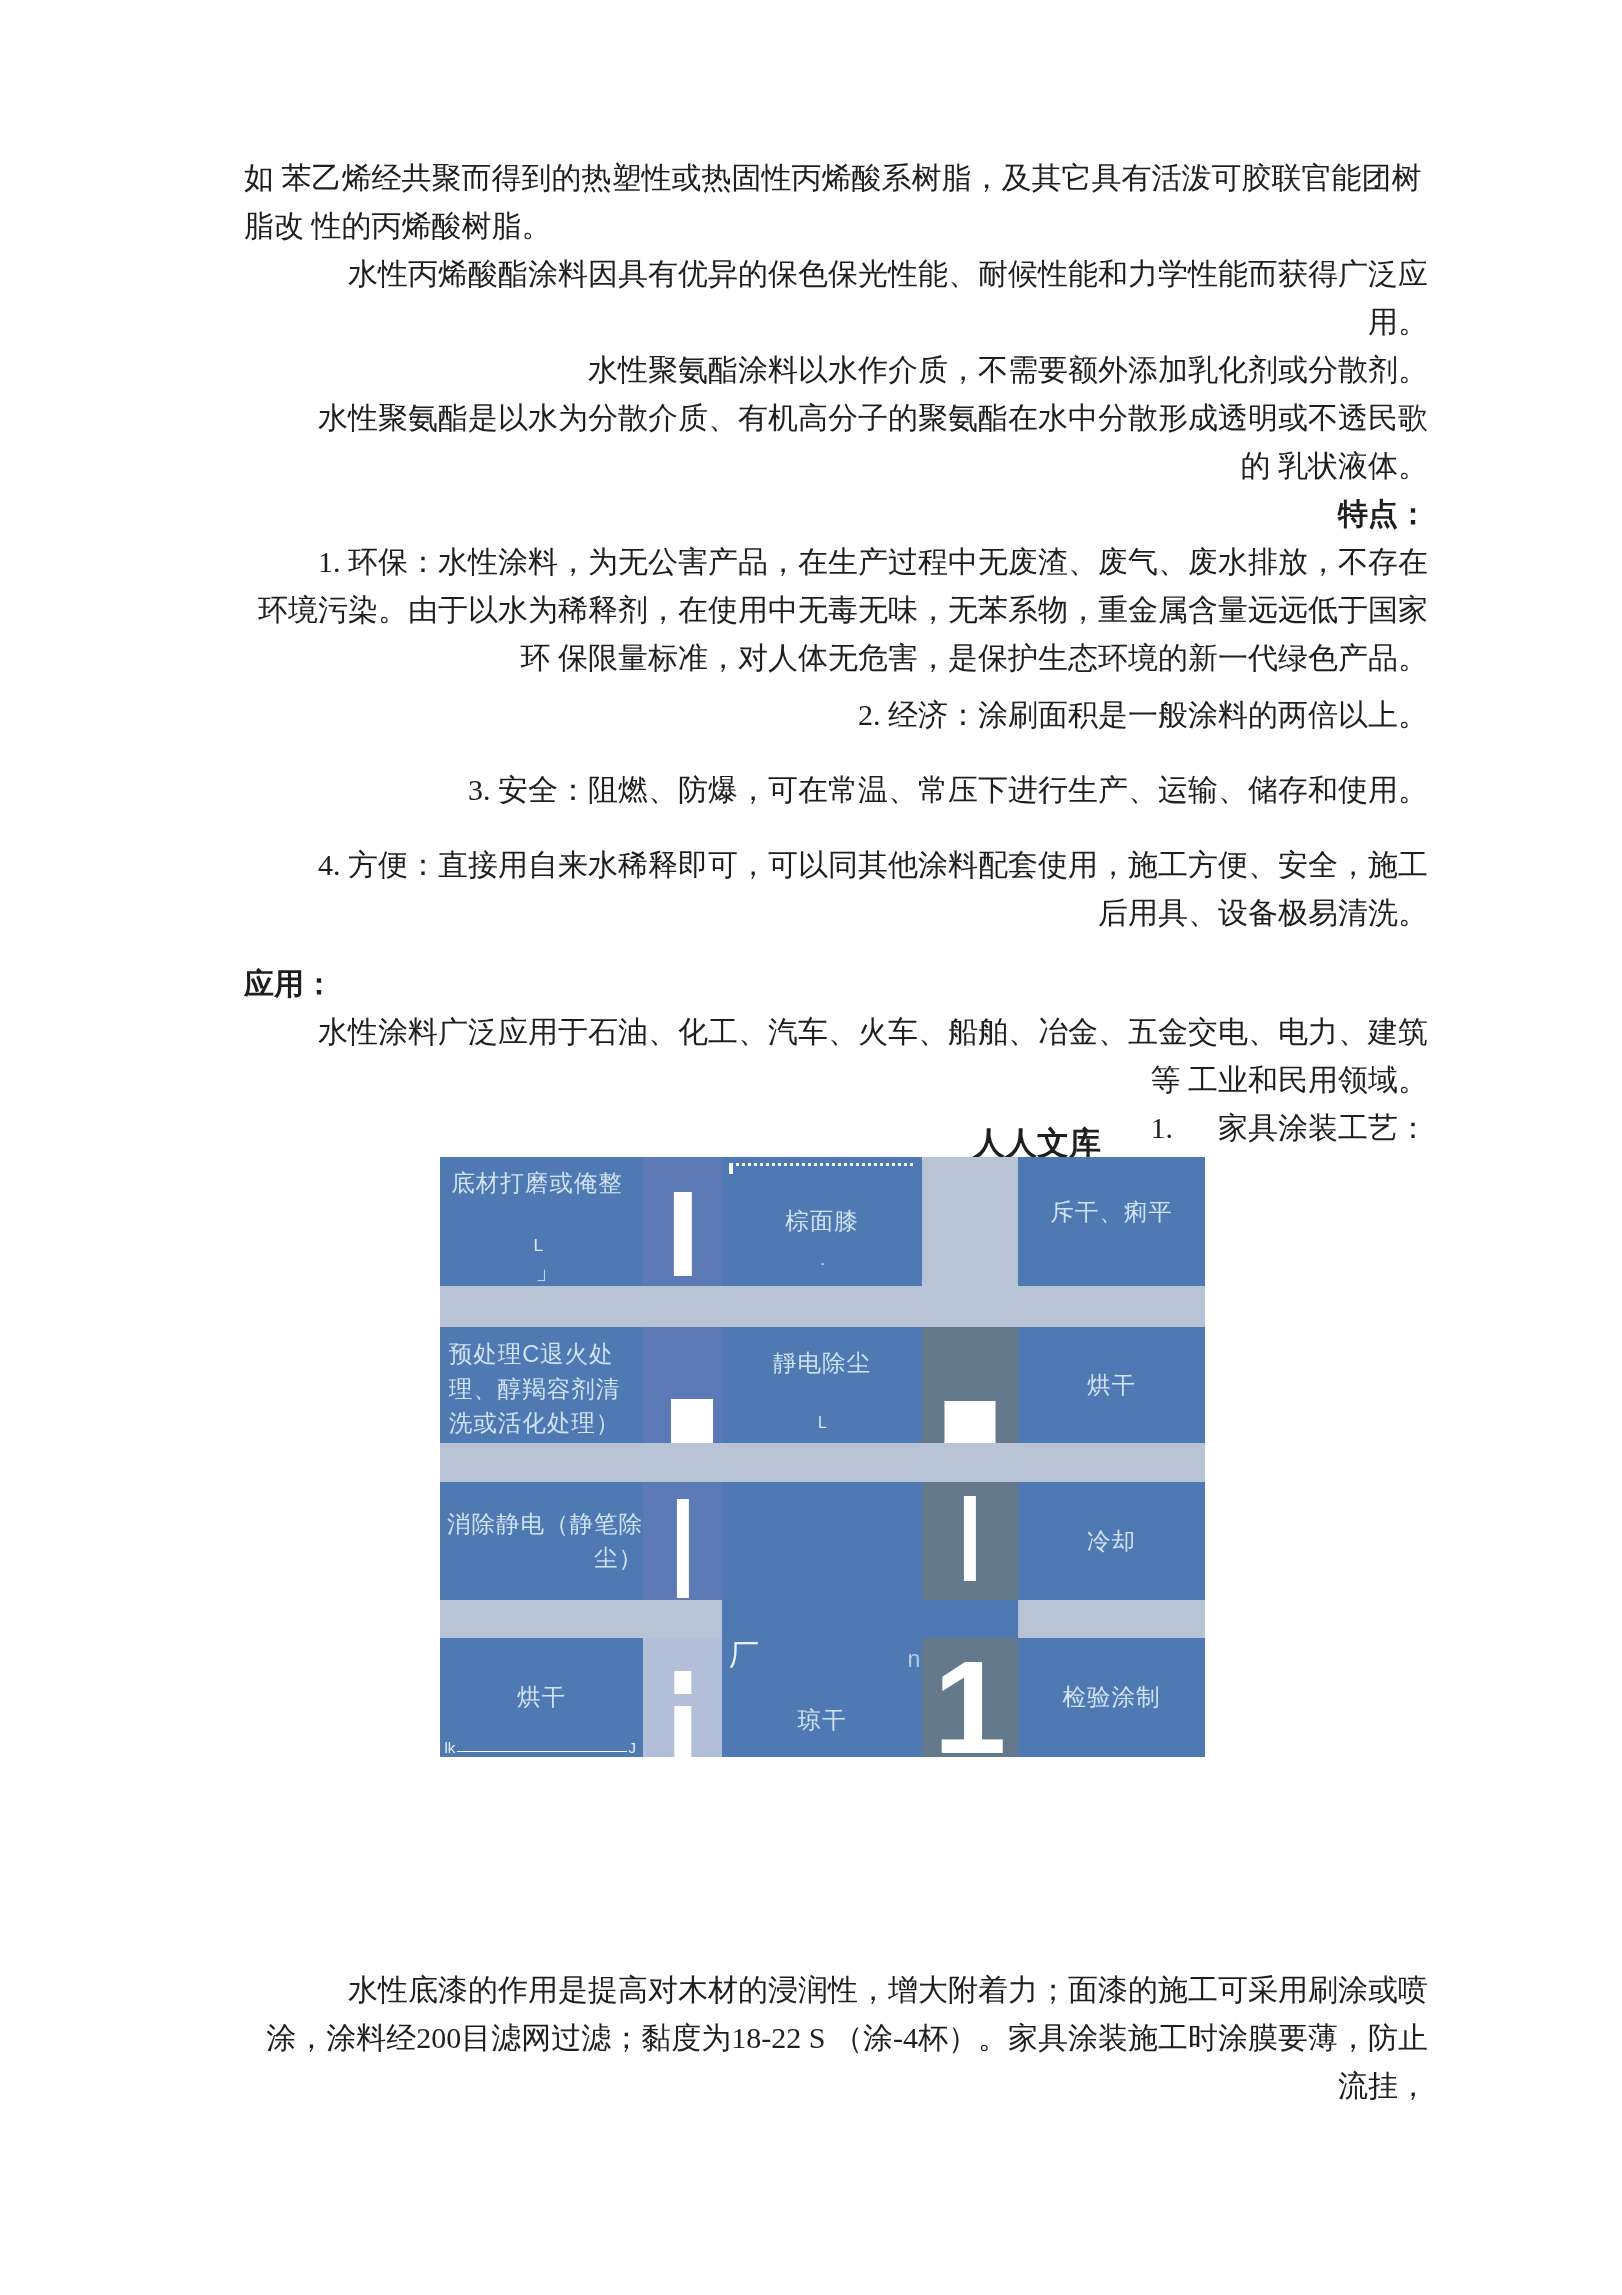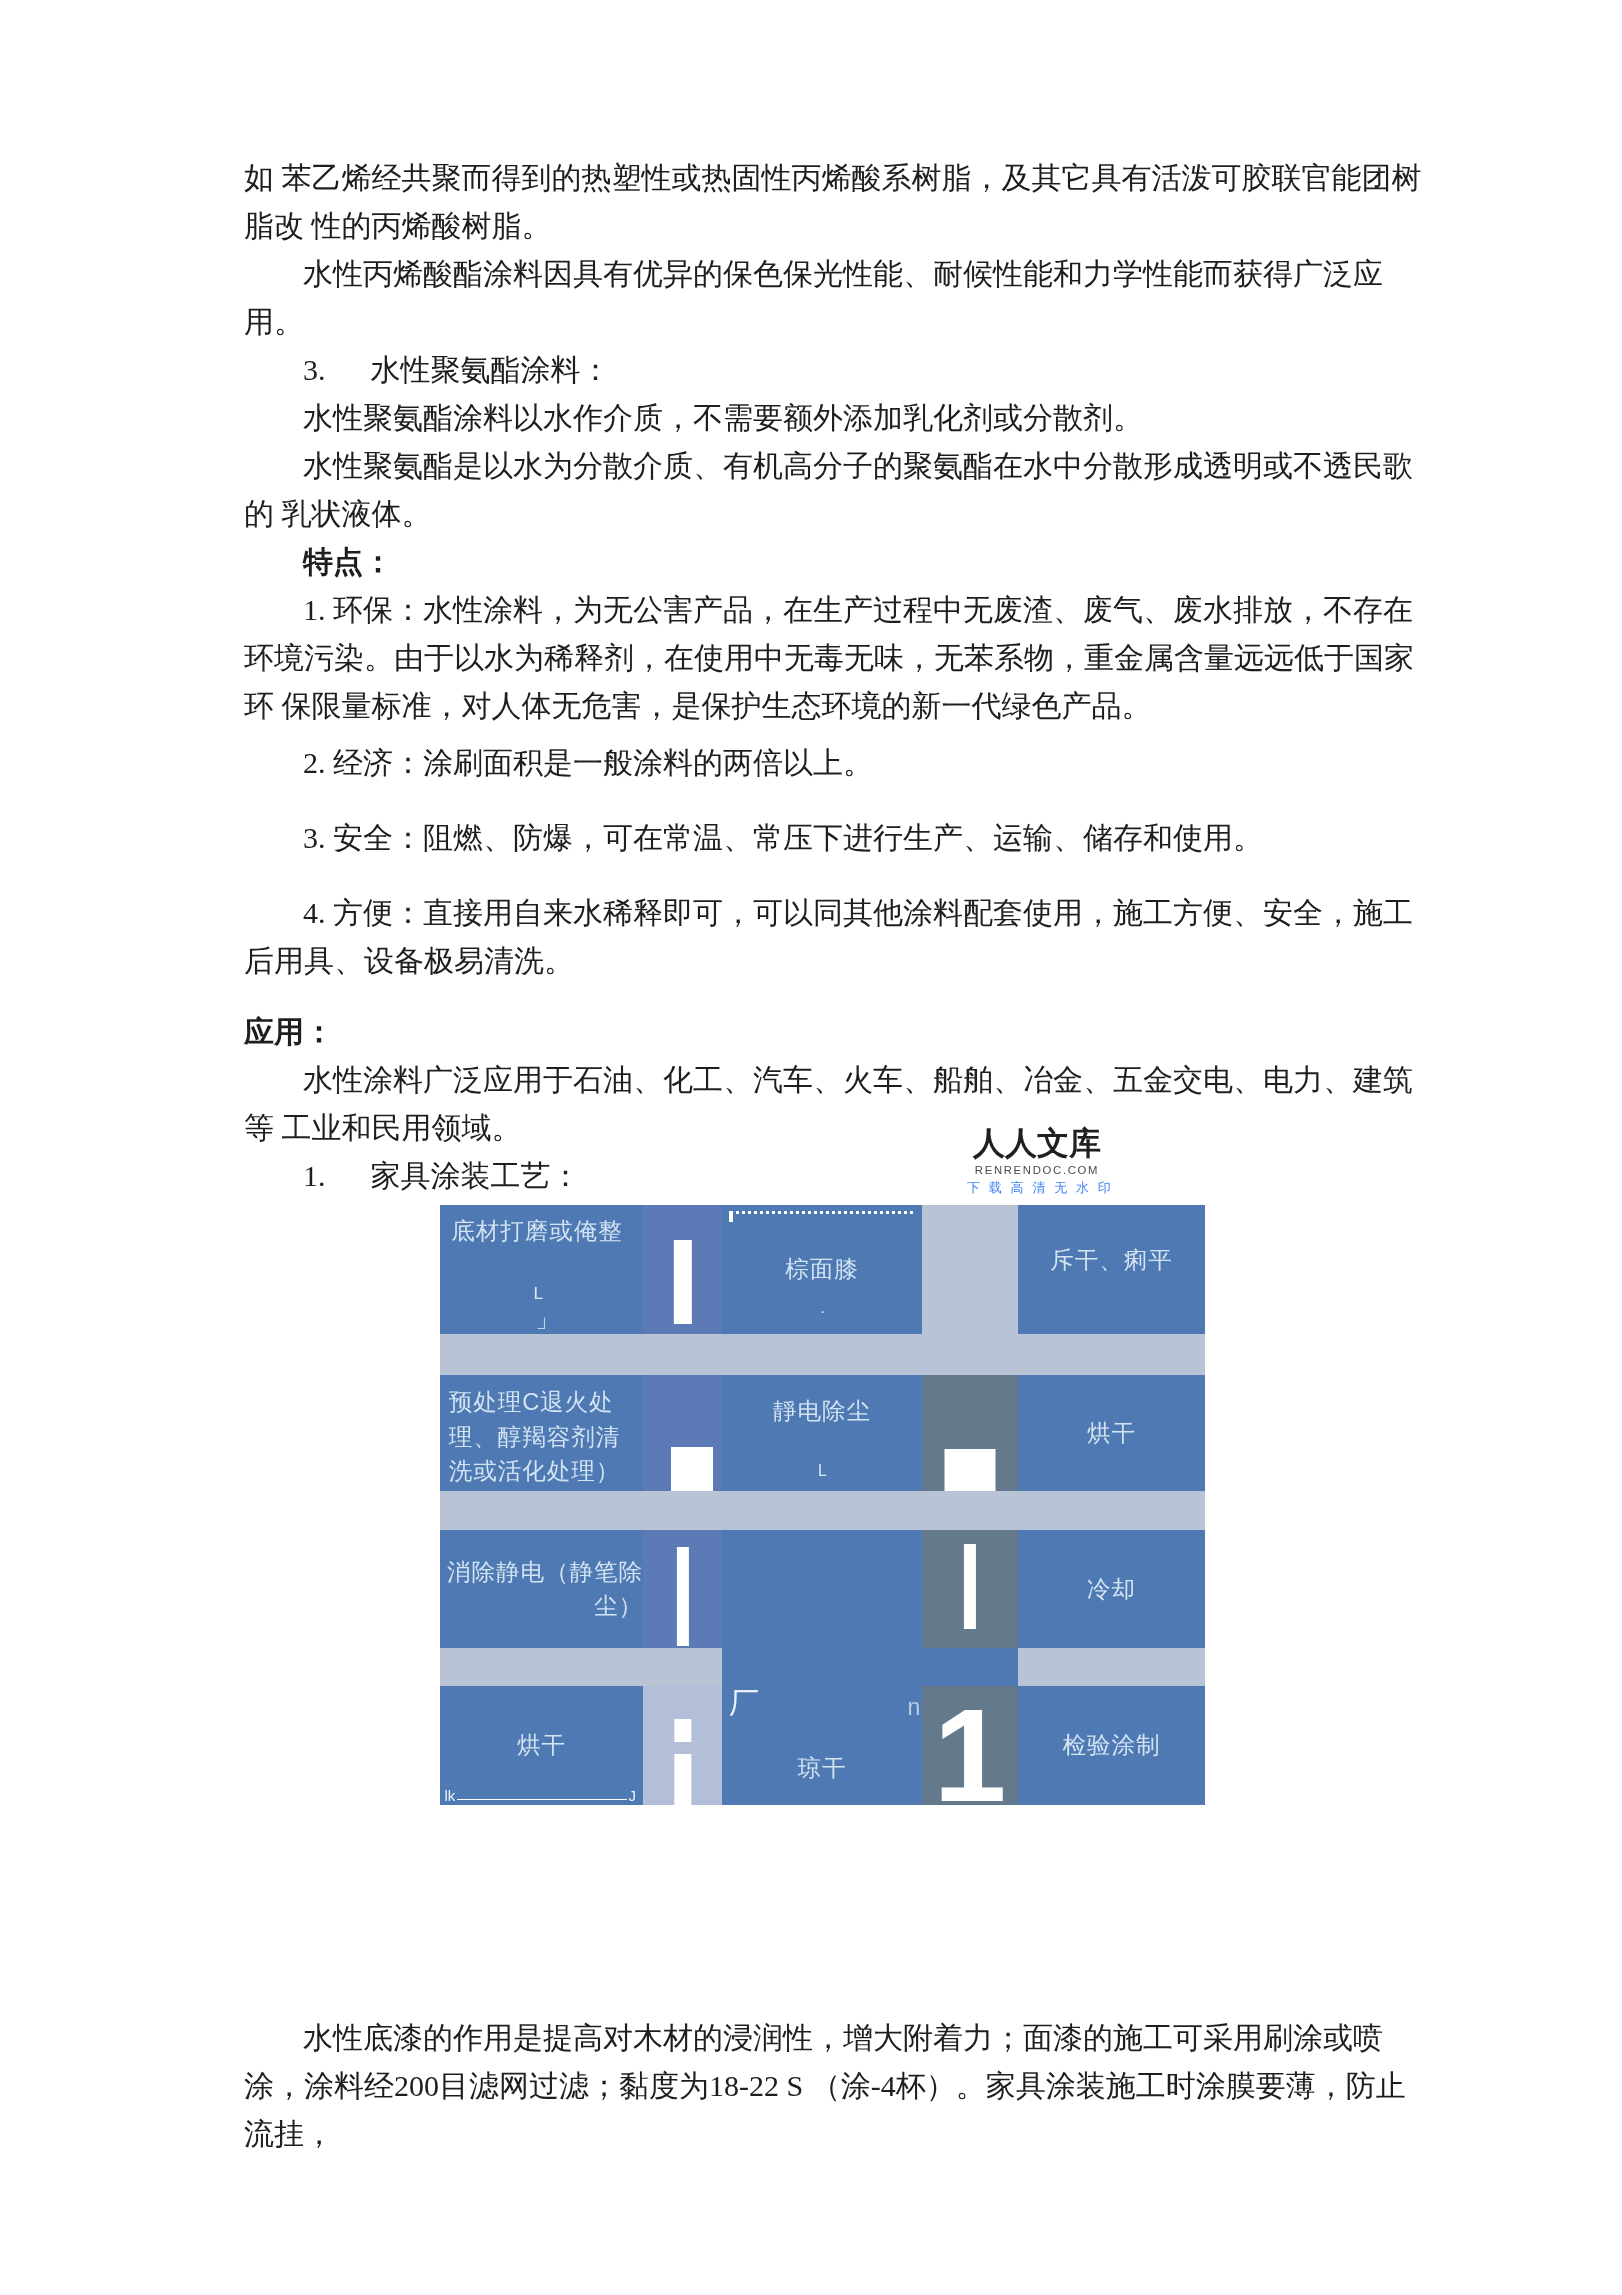--- a/index.html
+++ b/index.html
@@ -21,21 +21,21 @@
     overflow:hidden;
     font-family:"Liberation Serif","DejaVu Serif",serif;
   }
   .doc{
     padding:154px 195px 0 244px;
     font-size:30px;
     line-height:48px;
     color:var(--ink);
   }
   .para{white-space:pre-wrap;}
-  .ind{text-indent:59px;}
+  .ind{text-indent:59px;text-align:right;}
   .bold{font-weight:bold;}
   .mt10{margin-top:8.7px;}
   .mt12{margin-top:27px;}
   .mt26{margin-top:23px;}
   .mt30{margin-top:26px;}
   .mt70{margin-top:61px;}
 
   
   .watermark{
     position:absolute;
@@ -128,21 +128,20 @@
 
   <div class="watermark">
     <div class="wm-title">人人文库</div>
     <div class="wm-domain">RENRENDOC.COM</div>
     <div class="wm-tagline">下 载 高 清 无 水 印</div>
   </div>
 
   <div class="doc">
     <p class="para">如 苯乙烯经共聚而得到的热塑性或热固性丙烯酸系树脂，及其它具有活泼可胶联官能团树脂改 性的丙烯酸树脂。</p>
     <p class="para ind">水性丙烯酸酯涂料因具有优异的保色保光性能、耐候性能和力学性能而获得广泛应用。</p>
-    <p class="para ind">3.      水性聚氨酯涂料：</p>
     <p class="para ind">水性聚氨酯涂料以水作介质，不需要额外添加乳化剂或分散剂。</p>
     <p class="para ind">水性聚氨酯是以水为分散介质、有机高分子的聚氨酯在水中分散形成透明或不透民歌的 乳状液体。</p>
     <p class="para ind bold">特点：</p>
     <p class="para ind">1. 环保：水性涂料，为无公害产品，在生产过程中无废渣、废气、废水排放，不存在环境污染。由于以水为稀释剂，在使用中无毒无味，无苯系物，重金属含量远远低于国家环 保限量标准，对人体无危害，是保护生态环境的新一代绿色产品。</p>
     <p class="para ind mt10">2. 经济：涂刷面积是一般涂料的两倍以上。</p>
     <p class="para ind mt12">3. 安全：阻燃、防爆，可在常温、常压下进行生产、运输、储存和使用。</p>
     <p class="para ind mt12">4. 方便：直接用自来水稀释即可，可以同其他涂料配套使用，施工方便、安全，施工后用具、设备极易清洗。</p>
     <p class="para bold mt26">应用：</p>
     <p class="para ind">水性涂料广泛应用于石油、化工、汽车、火车、船舶、冶金、五金交电、电力、建筑等 工业和民用领域。</p>
     <p class="para ind">1.      家具涂装工艺：</p>

